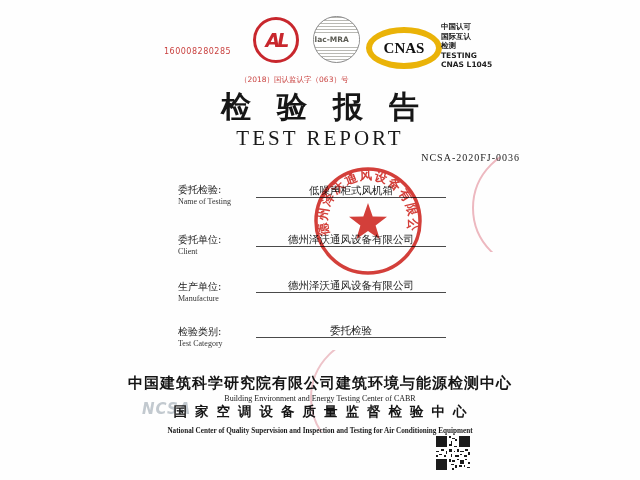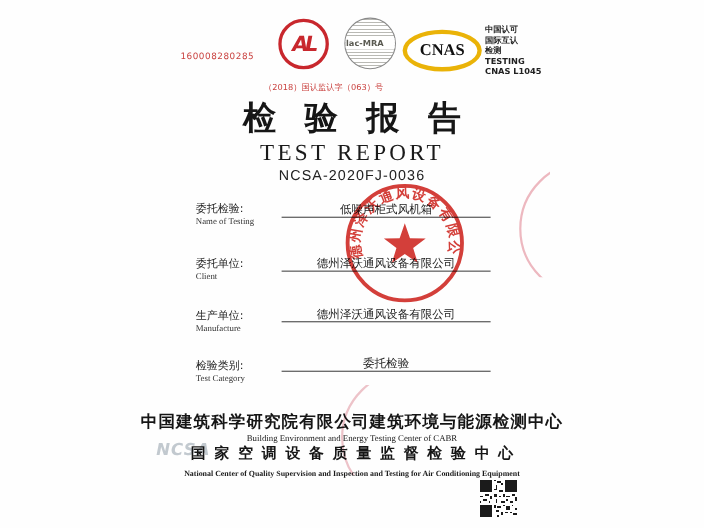--- a/index.html
+++ b/index.html
@@ -16,33 +16,33 @@
   .cal-circle{position:absolute;left:253px;top:17px;width:40px;height:40px;border:3px solid #c8272d;
     border-radius:50%;display:flex;align-items:center;justify-content:center;}
   .cal-circle span{color:#c8272d;font-weight:bold;font-size:19px;letter-spacing:-3px;font-style:italic;}
   .cal-caption{position:absolute;left:240px;top:75px;white-space:nowrap;color:#c9413f;font-size:7.5px;}
   .ilac-circle{position:absolute;left:313px;top:16px;width:45px;height:45px;border-radius:50%;
     border:1px solid #8a8a8a;overflow:hidden;
     background:repeating-linear-gradient(0deg,#ffffff 0 2px,#b9b9b4 2px 3px);}
   .ilac-band{position:absolute;left:-2px;right:-2px;top:16px;height:12px;background:#fff;
     display:flex;align-items:center;}
   .ilac-band span{font-size:7.5px;font-weight:bold;color:#5a5a52;}
-  .cnas-ellipse{position:absolute;left:366px;top:27px;width:64px;height:30px;border:4px solid #eab308;
+  .cnas-ellipse{position:absolute;left:366px;top:27px;width:64px;height:30px;border:6px solid #eab308;
     border-radius:50%;display:flex;align-items:center;justify-content:center;background:#fff;}
   .cnas-ellipse span{font-weight:bold;font-size:15px;letter-spacing:0;color:#111;
     font-family:"Liberation Serif",serif;}
   .cnas-lines{position:absolute;left:441px;top:22px;line-height:9.5px;}
   .cnas-lines div{font-size:7.5px;font-weight:bold;color:#222;}
   
   .title-cn{position:absolute;left:120px;top:87px;width:400px;text-align:center;
     font-size:30px;font-weight:bold;letter-spacing:26px;padding-left:26px;box-sizing:border-box;color:#161616;}
   .title-en{position:absolute;left:120px;top:126px;width:400px;text-align:center;
     font-family:"Liberation Serif",serif;font-size:21px;letter-spacing:3px;color:#1a1a1a;}
-  .report-no{position:absolute;left:120px;top:152px;width:400px;text-align:center;
-    font-family:Liberation Sans, sans-serif;font-size:13px;letter-spacing:1px;color:#222;}
+  .report-no{position:absolute;left:120px;top:152px;width:400px;text-align:right;
+    font-family:Liberation Serif, serif;font-size:10px;letter-spacing:1px;color:#222;}
   
   .field-label{position:absolute;left:178px;font-size:10px;color:#232323;}
   .field-sub{position:absolute;left:178px;font-family:"Liberation Serif",serif;font-size:8px;color:#333;}
   .field-line{position:absolute;left:256px;width:190px;height:1px;background:#4a4a4a;}
   .field-value{position:absolute;left:256px;width:190px;text-align:center;font-size:10.5px;color:#222;}
   
   .seal-main{position:absolute;left:312px;top:165px;width:112px;height:112px;
     opacity:.9;mix-blend-mode:multiply;}
   .seal-crescent-right{position:absolute;left:466px;top:140px;width:34px;height:112px;overflow:hidden;
     opacity:.55;mix-blend-mode:multiply;}

